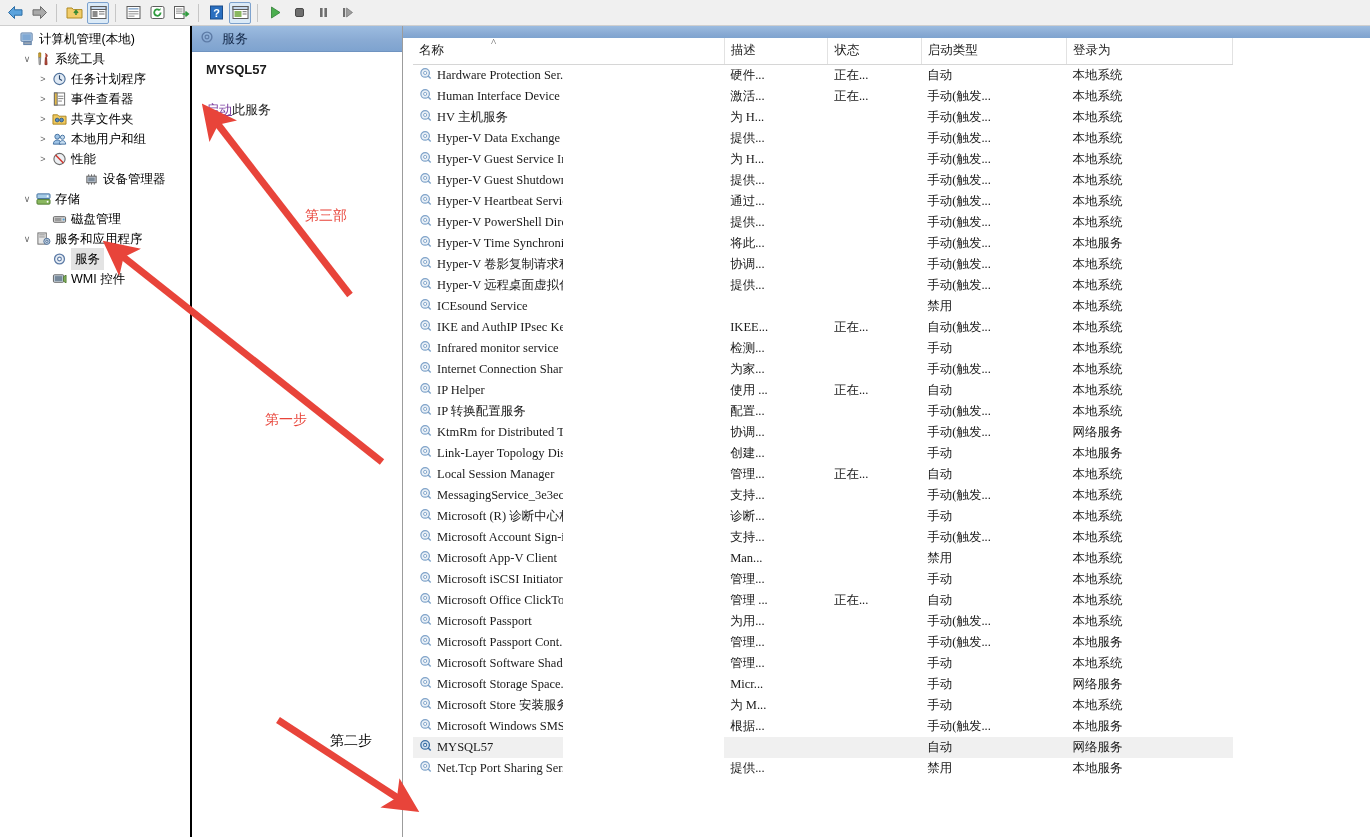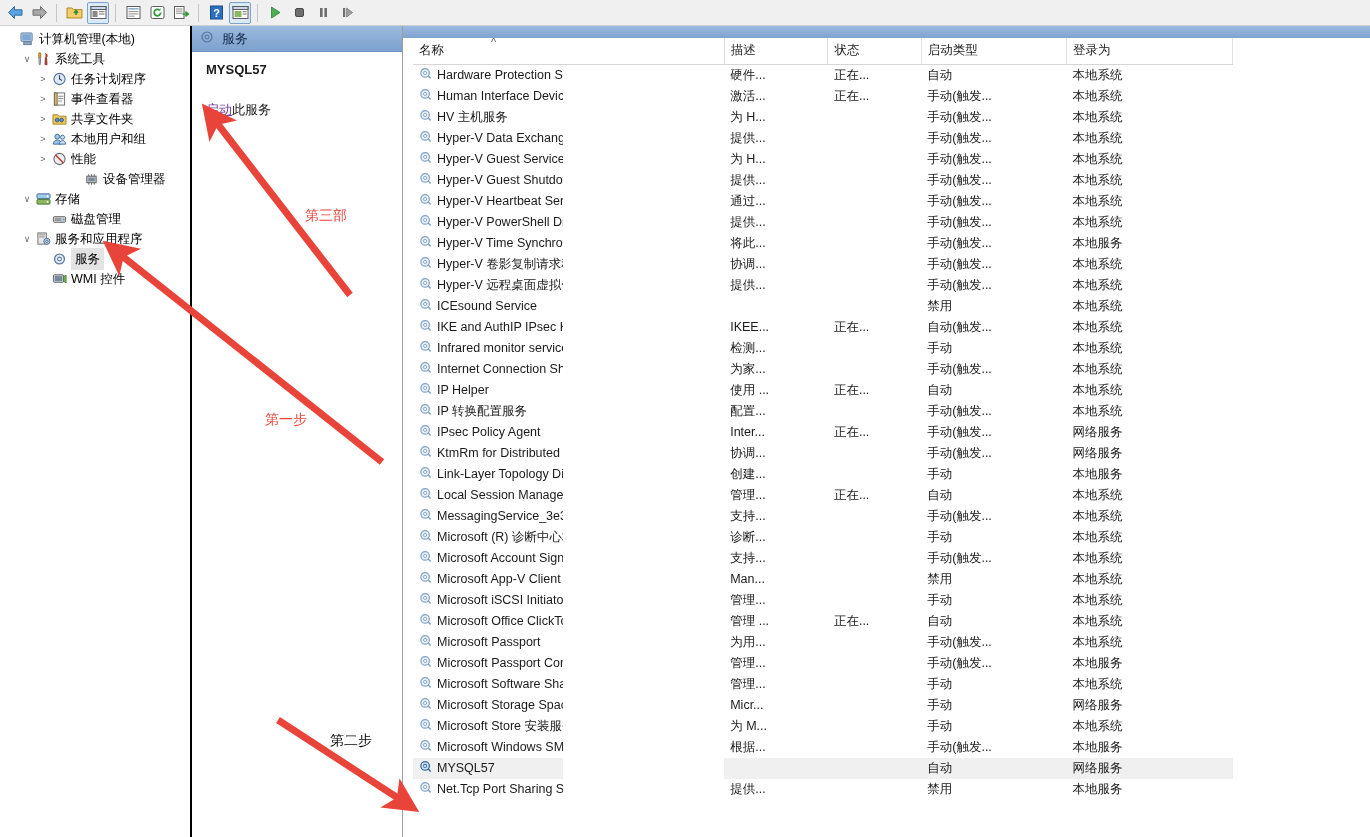--- a/index.html
+++ b/index.html
@@ -49,21 +49,21 @@
     display:flex; align-items:center; padding-left:8px;
     border-bottom:1px solid #6f93c0;
   }
   .pane-header .hico{ margin-right:8px; }
   .pane-header .htxt{ font-size:13px; color:#14294a; }
   .svc-title{ position:absolute; left:14px; top:36px; font-size:13px; font-weight:bold; color:#1a1a1a; }
   .svc-link-row{ position:absolute; left:14px; top:75px; font-size:13px; color:#1a1a1a; }
   .svc-link{ color:#7b3fa0; text-decoration:underline; cursor:pointer; }
 
   
-  .list-pane{ flex:1; height:811px; background:#fff; position:relative; }
+  .list-pane{ flex:1; height:811px; background:#fff; position:relative;font-family:Liberation Serif, serif; }
   .list-header-band{ height:12px; background:linear-gradient(#9cbce0,#8aabd4 60%,#7ea3cf); }
   .list-inner{ position:absolute; left:10px; top:12px; right:0; bottom:0;
                background:#fff; border-top-left-radius:6px; overflow:hidden; }
   table.svc{ border-collapse:collapse; table-layout:fixed; width:820px; }
   table.svc th{
     font-weight:normal; font-size:12.5px; color:#1a1a1a; text-align:left;
     height:26px; padding:0 6px; border-bottom:1px solid #d6d6d6;
     border-right:1px solid #e2e2e2; background:#fff; position:relative; vertical-align:middle;
   }
   table.svc th.sortcol::after{
@@ -628,34 +628,20 @@
                 <td class="col-start">手动(触发...</td>
                 <td class="col-log">本地系统</td>
               </tr>
               <tr class="row">
                 <td class="c-name col-name">
                   <span class="gear"><svg width="13" height="13" viewBox="0 0 14 14">
                       <circle cx="6.6" cy="6.4" r="4.6" fill="#e9f0f7" stroke="#7fa3c9" stroke-width="1.3"></circle>
                       <circle cx="6.6" cy="6.4" r="1.7" fill="#fff" stroke="#7fa3c9" stroke-width="1"></circle>
                       <path d="M9.6 9.4 l3 3" stroke="#7fa3c9" stroke-width="1.6"></path>
                     </svg></span>
-                  <span>IPsec Policy Agent</span>
-                </td>
-                <td class="col-desc">Inter...</td>
-                <td class="col-stat">正在...</td>
-                <td class="col-start">手动(触发...</td>
-                <td class="col-log">网络服务</td>
-              </tr>
-              <tr class="row">
-                <td class="c-name col-name">
-                  <span class="gear"><svg width="13" height="13" viewBox="0 0 14 14">
-                      <circle cx="6.6" cy="6.4" r="4.6" fill="#e9f0f7" stroke="#7fa3c9" stroke-width="1.3"></circle>
-                      <circle cx="6.6" cy="6.4" r="1.7" fill="#fff" stroke="#7fa3c9" stroke-width="1"></circle>
-                      <path d="M9.6 9.4 l3 3" stroke="#7fa3c9" stroke-width="1.6"></path>
-                    </svg></span>
                   <span>KtmRm for Distributed Tr...</span>
                 </td>
                 <td class="col-desc">协调...</td>
                 <td class="col-stat"></td>
                 <td class="col-start">手动(触发...</td>
                 <td class="col-log">网络服务</td>
               </tr>
               <tr class="row">
                 <td class="c-name col-name">
                   <span class="gear"><svg width="13" height="13" viewBox="0 0 14 14">

